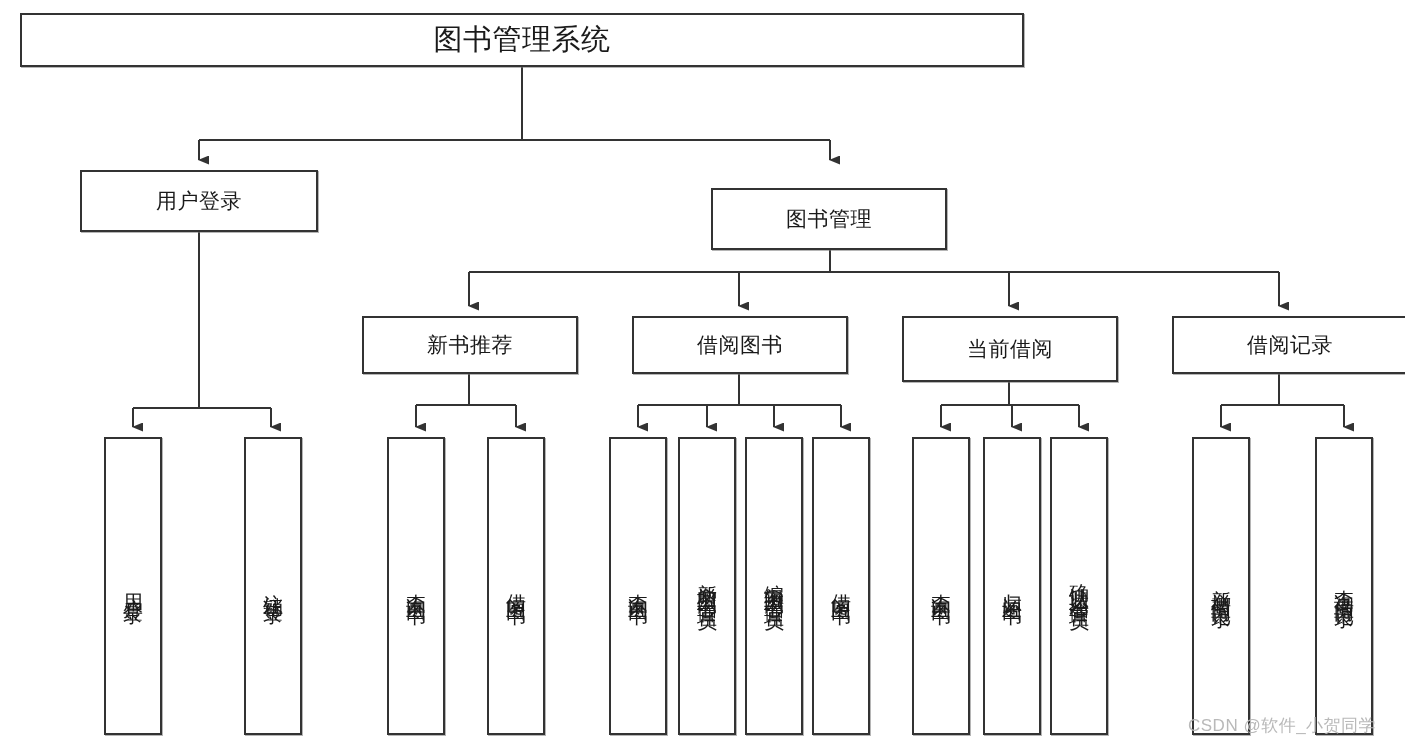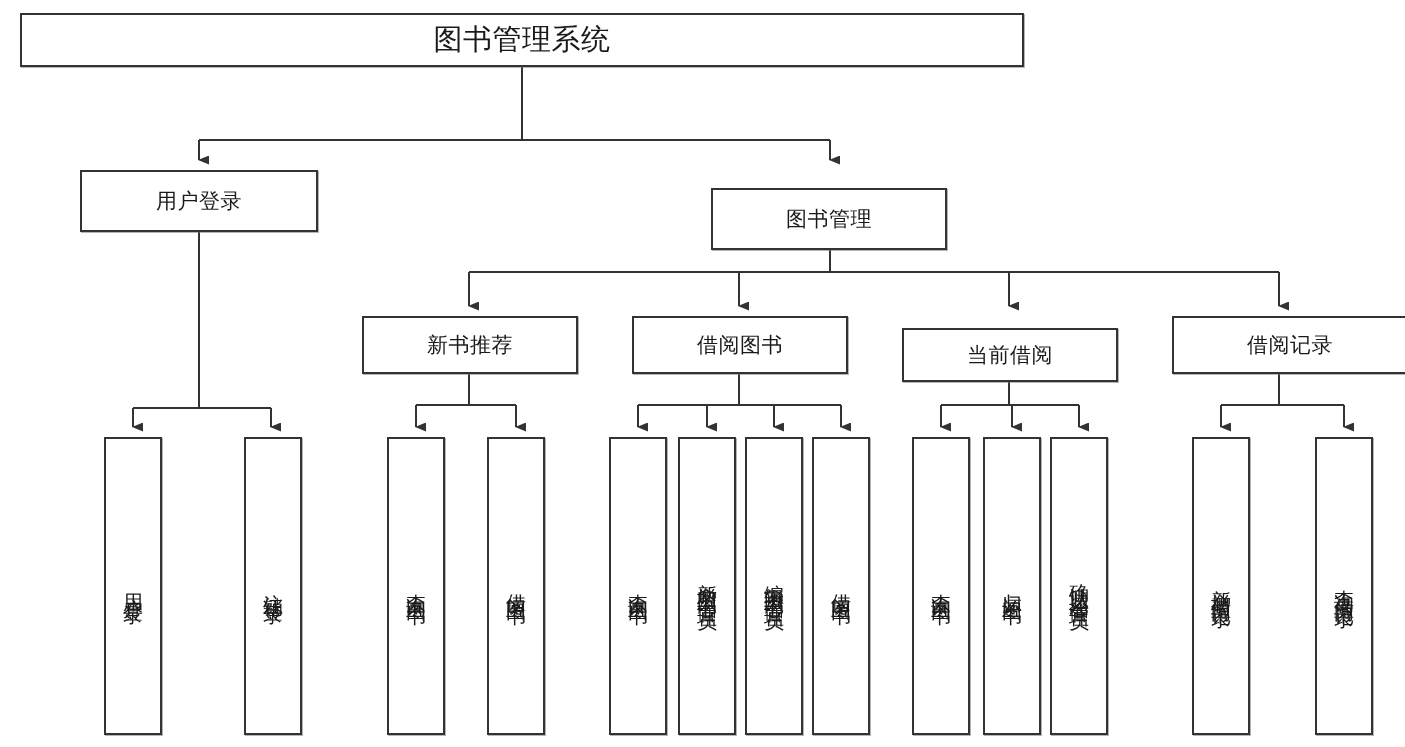--- a/index.html
+++ b/index.html
@@ -132,21 +132,21 @@
   <div class="node-box" id="node-l2-1" style="left: 711px; top: 188px; width: 236px; height: 62px;">
     <span class="node-label-h">图书管理</span>
   </div>
 
   <div class="node-box" id="node-l3-0" style="left: 362px; top: 316px; width: 216px; height: 58px;">
     <span class="node-label-h">新书推荐</span>
   </div>
   <div class="node-box" id="node-l3-1" style="left: 632px; top: 316px; width: 216px; height: 58px;">
     <span class="node-label-h">借阅图书</span>
   </div>
-  <div class="node-box" id="node-l3-2" style="left: 902px; top: 316px; width: 216px; height: 54px; margin-top: 12px;">
+  <div class="node-box" id="node-l3-2" style="left: 902px; top: 316px; width: 216px; height: 66px;">
     <span class="node-label-h">当前借阅</span>
   </div>
   <div class="node-box" id="node-l3-3" style="left: 1172px; top: 316px; width: 236px; height: 58px;">
     <span class="node-label-h">借阅记录</span>
   </div>
 
   <div class="node-box" id="node-leaf-0" style="left: 104px; top: 437px; width: 58px; height: 298px;">
     <span class="node-label-v">用户登录</span>
   </div>
   <div class="node-box" id="node-leaf-1" style="left: 244px; top: 437px; width: 58px; height: 298px;">
@@ -179,13 +179,14 @@
   <div class="node-box" id="node-leaf-10" style="left: 1050px; top: 437px; width: 58px; height: 298px;">
     <span class="node-label-v">确认归还（管理员）</span>
   </div>
   <div class="node-box" id="node-leaf-11" style="left: 1192px; top: 437px; width: 58px; height: 298px;">
     <span class="node-label-v">新增借阅记录</span>
   </div>
   <div class="node-box" id="node-leaf-12" style="left: 1315px; top: 437px; width: 58px; height: 298px;">
     <span class="node-label-v">查询借阅记录</span>
   </div>
 
+  <div class="watermark" id="watermark" style="left: 1188px; top: 714px;">CSDN @软件_小贺同学</div>
 </div>
 
 </body></html>

